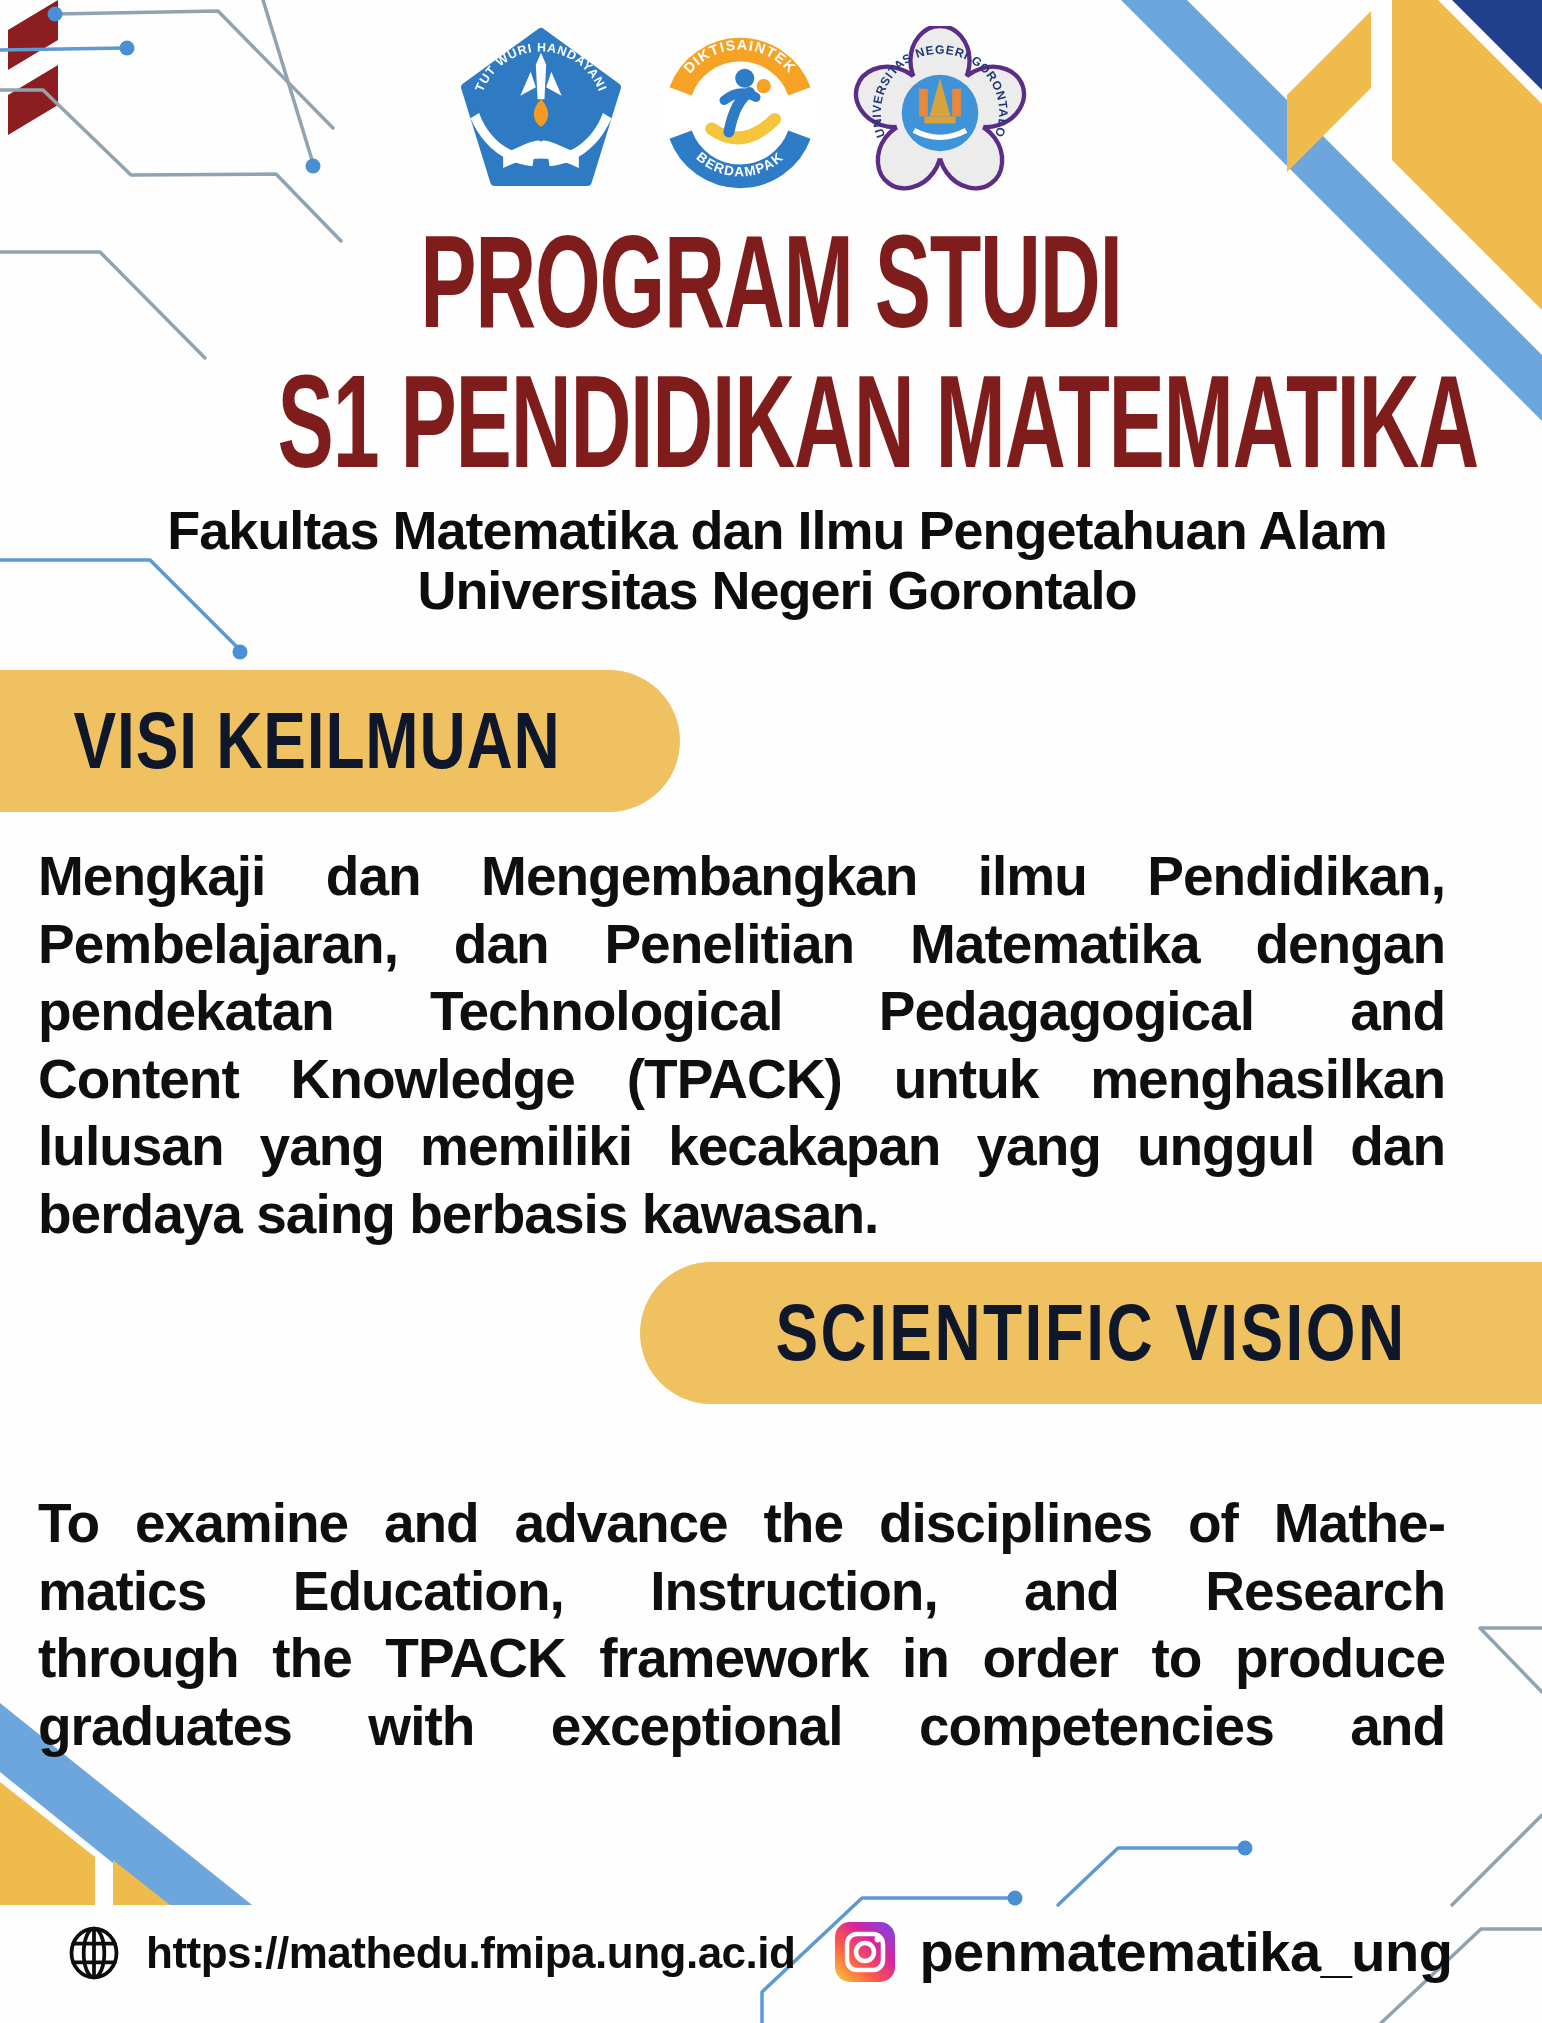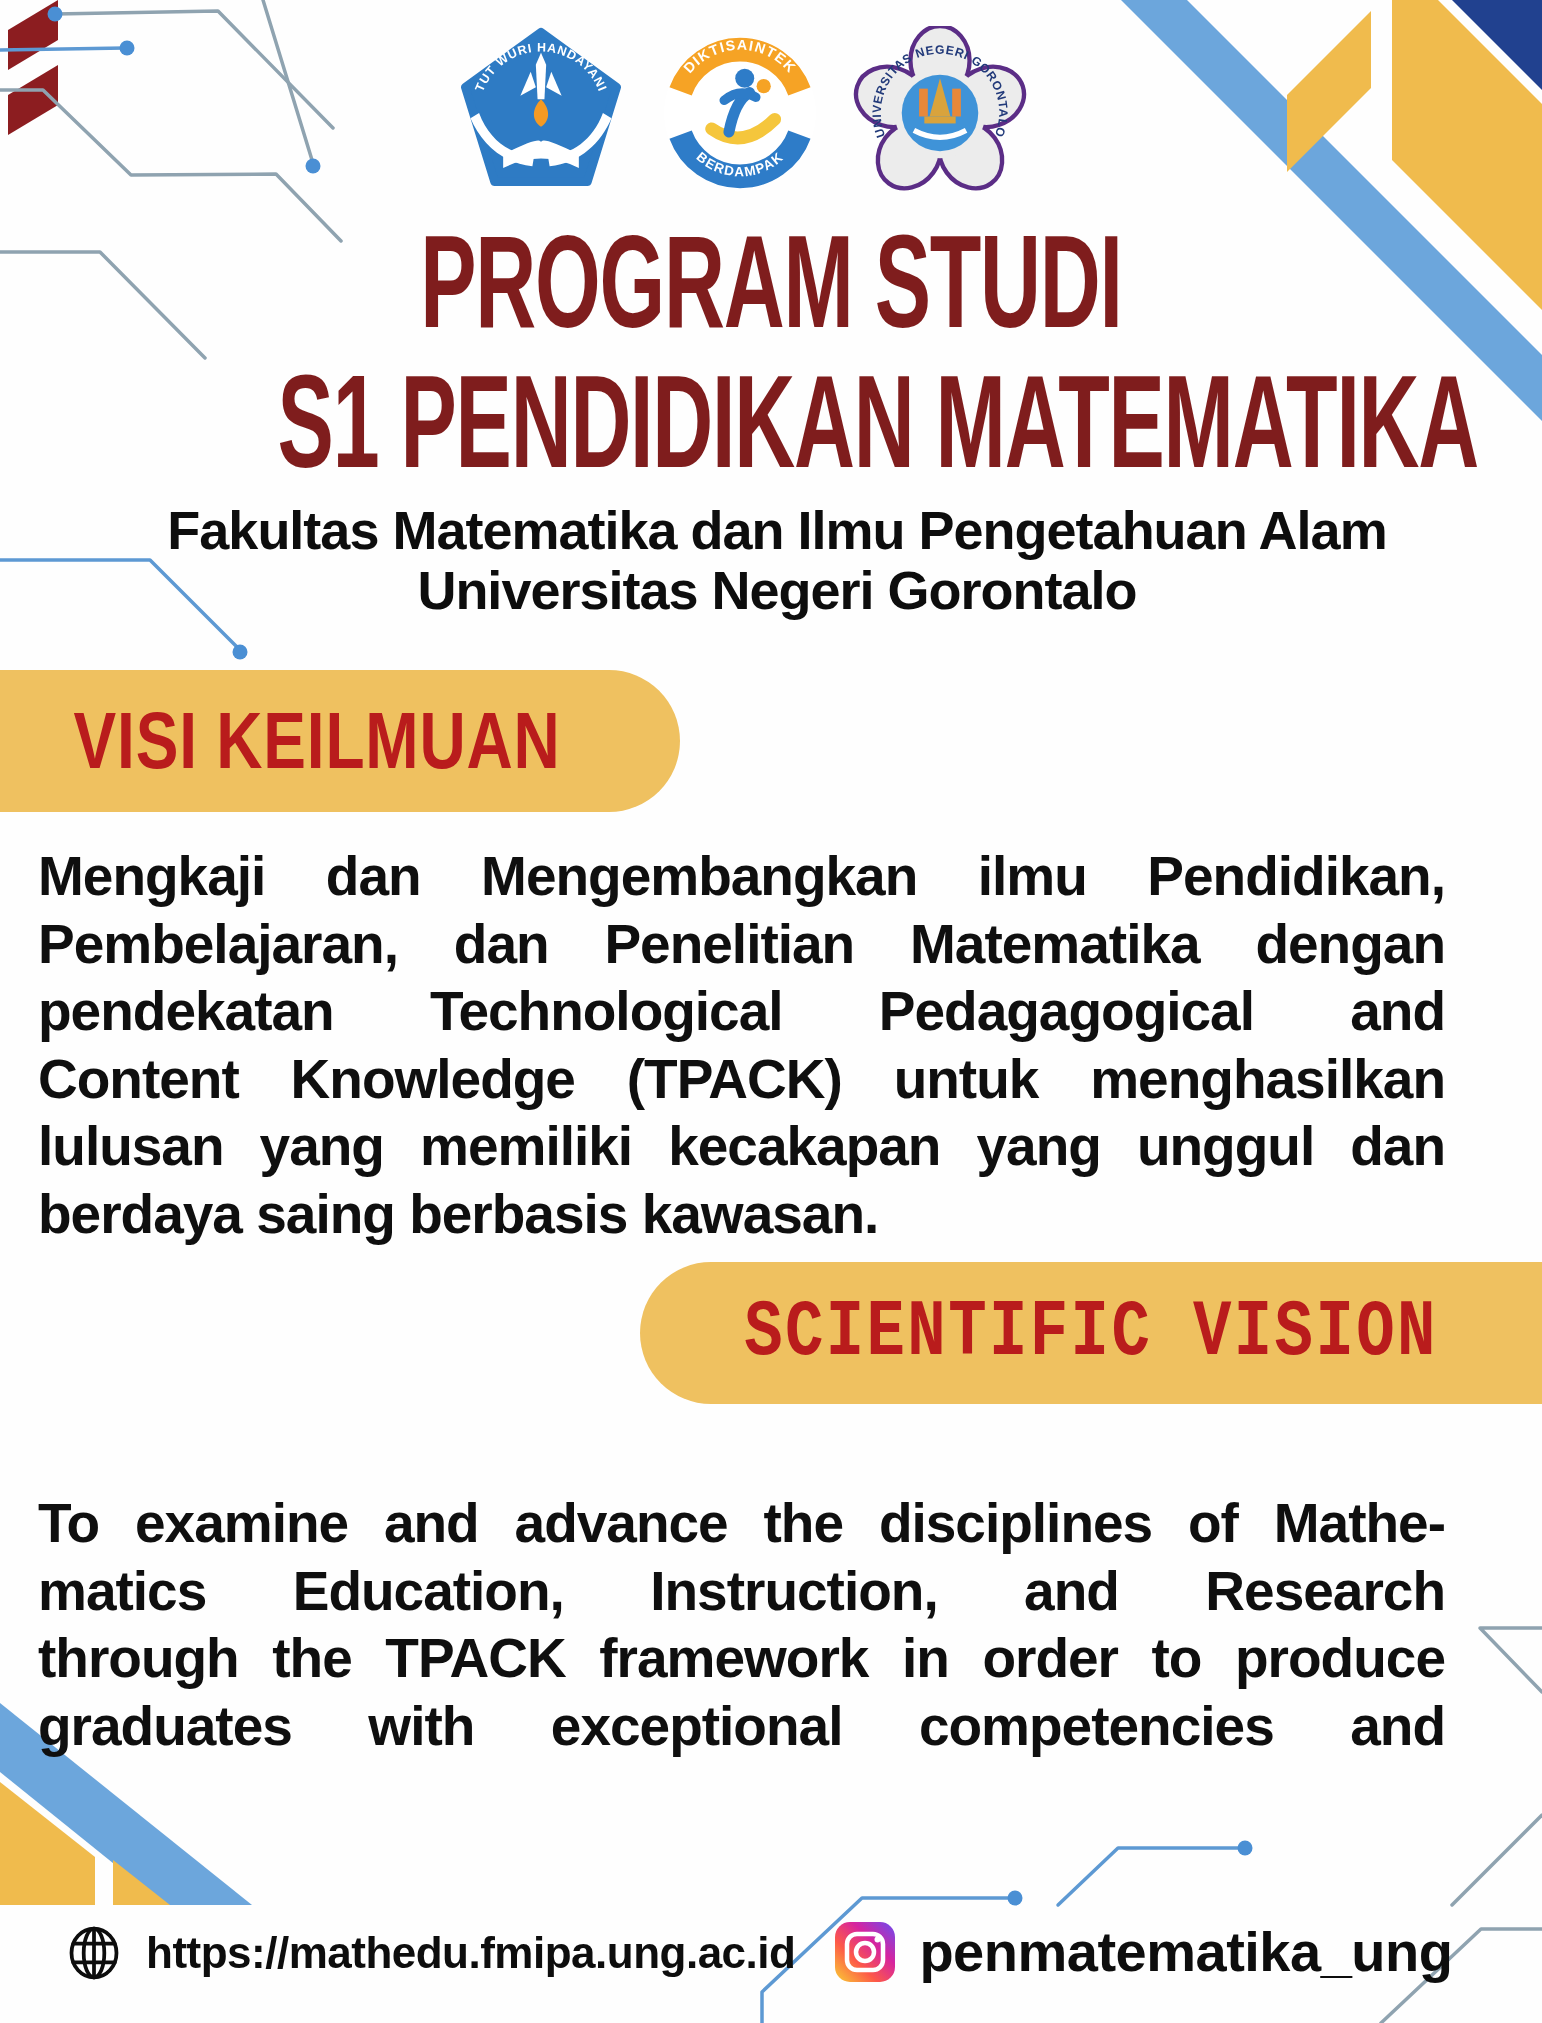--- a/index.html
+++ b/index.html
@@ -18,26 +18,26 @@
   .title{position:absolute;left:0;right:0;top:212px;text-align:center;
          color:#7f1d1d;font-weight:700;}
   .title-line{display:block;font-size:132px;line-height:140px;letter-spacing:-2px;
               transform:scaleX(0.64);transform-origin:50% 50%;white-space:nowrap;}
 
   
   .subtitle{position:absolute;left:12px;right:0;top:500px;text-align:center;
             color:#0d0d0d;font-weight:700;font-size:54px;line-height:60px;letter-spacing:-1px;}
 
   
-  .banner{position:absolute;height:142px;background:#efc160;color:#b91c1c;
+  .banner{position:absolute;height:142px;background:#efc160;color:#0f172a;
           font-weight:700;white-space:nowrap;}
   .banner-visi{left:0;top:670px;width:680px;border-radius:0 71px 71px 0;}
   .banner-visi .banner-text{display:block;font-size:80px;line-height:142px;padding-left:92px;
           transform:scaleX(0.8);transform-origin:0 50%;letter-spacing:1px;}
-  .banner-sci{left:640px;right:0;top:1262px;border-radius:71px 0 0 71px;text-align:center;font-family:Liberation Mono, monospace;}
+  .banner-sci{left:640px;right:0;top:1262px;border-radius:71px 0 0 71px;text-align:center;}
   .banner-sci .banner-text{display:block;font-size:80px;line-height:142px;
           transform:scaleX(0.8);transform-origin:50% 50%;letter-spacing:3px;}
 
   
   .para{position:absolute;left:38px;width:1407px;color:#0f0f0f;font-weight:700;
         font-size:55px;letter-spacing:-1px;}
   .para-id{top:843px;}
   .para-en{top:1490px;}
   .pline{height:67.5px;line-height:67.5px;text-align:justify;text-align-last:justify;
          white-space:nowrap;}

